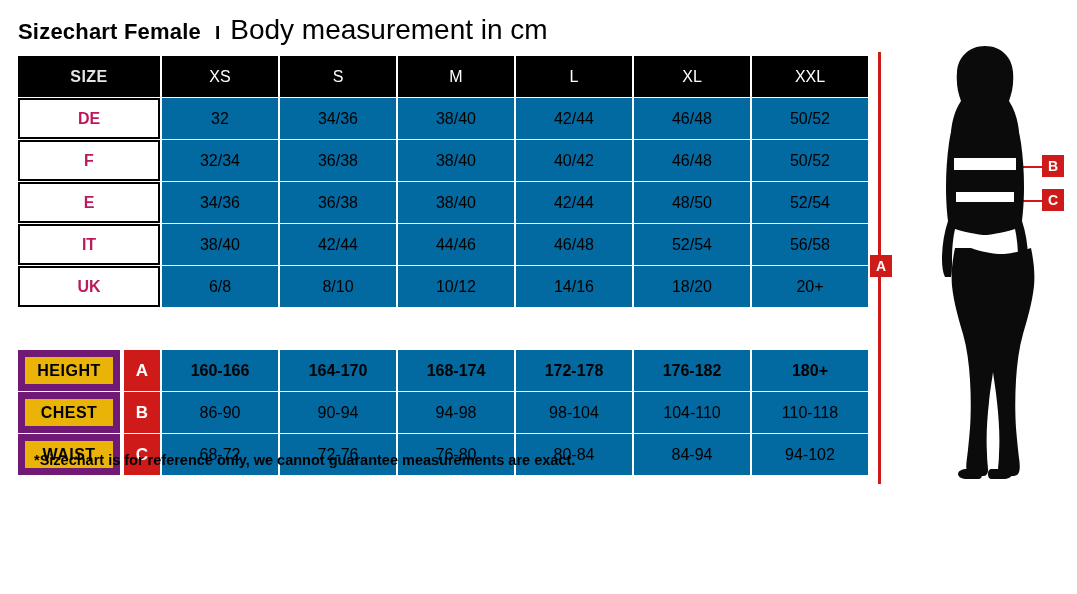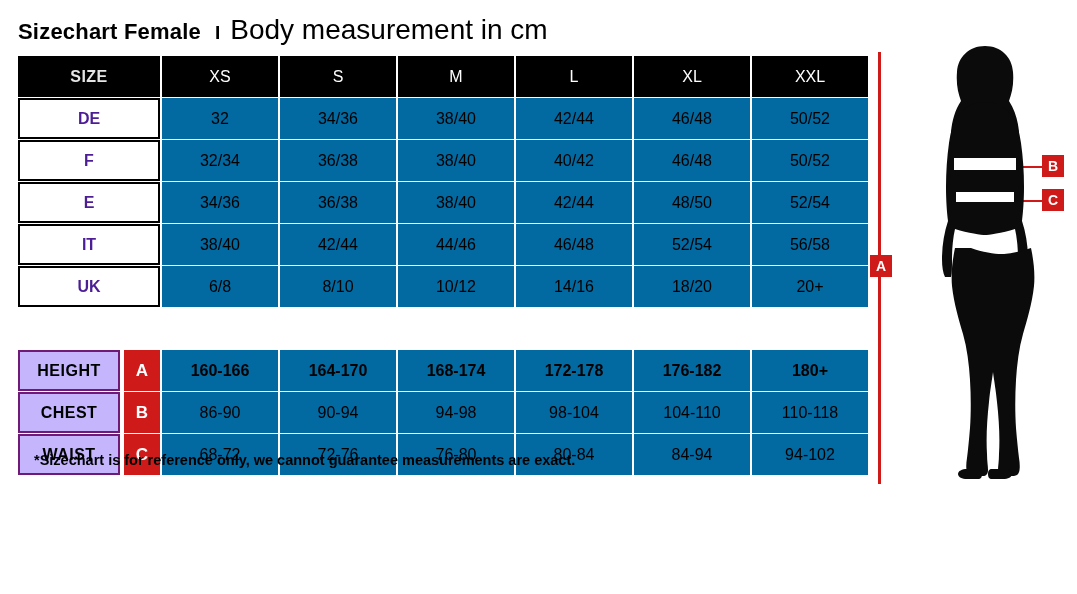--- a/index.html
+++ b/index.html
@@ -74,50 +74,50 @@
     letter-spacing: 0.5px;
   }
   .hdr-size {
     background: #000000;
     color: #ffffff;
     font-weight: normal;
     font-size: 17px;
   }
   .row-label {
     background: #ffffff;
-    color: #4c1d95;
+    color: #be185d;
     font-weight: bold;
     font-size: 17px;
     border: 2px solid #000000;
     box-sizing: border-box;
   }
   .cell {
     background: #0369a1;
     color: #000000;
     font-size: 16px;
   }
   .cell.bold { font-weight: bold; font-size: 16px; margin-top: 40px; }
 
   
   .meas-label-wrap {
     display: flex;
     align-items: stretch;
     height: 41px;
   }
   .meas-label {
     flex: 1 1 auto;
-    border: 2px solid #701a75;
+    border: 7px solid #701a75;
     box-sizing: border-box;
     display: flex;
     align-items: center;
     justify-content: center;
     font-weight: bold;
     font-size: 16px;
     letter-spacing: 0.5px;
-    background: #c4b5fd;
+    background: #eab308;
     color: #000000;
   }
   .meas-letter {
     width: 36px;
     flex: 0 0 36px;
     margin-left: 4px;
     background: #cf1a1a;
     color: #ffffff;
     font-weight: bold;
     font-size: 17px;

